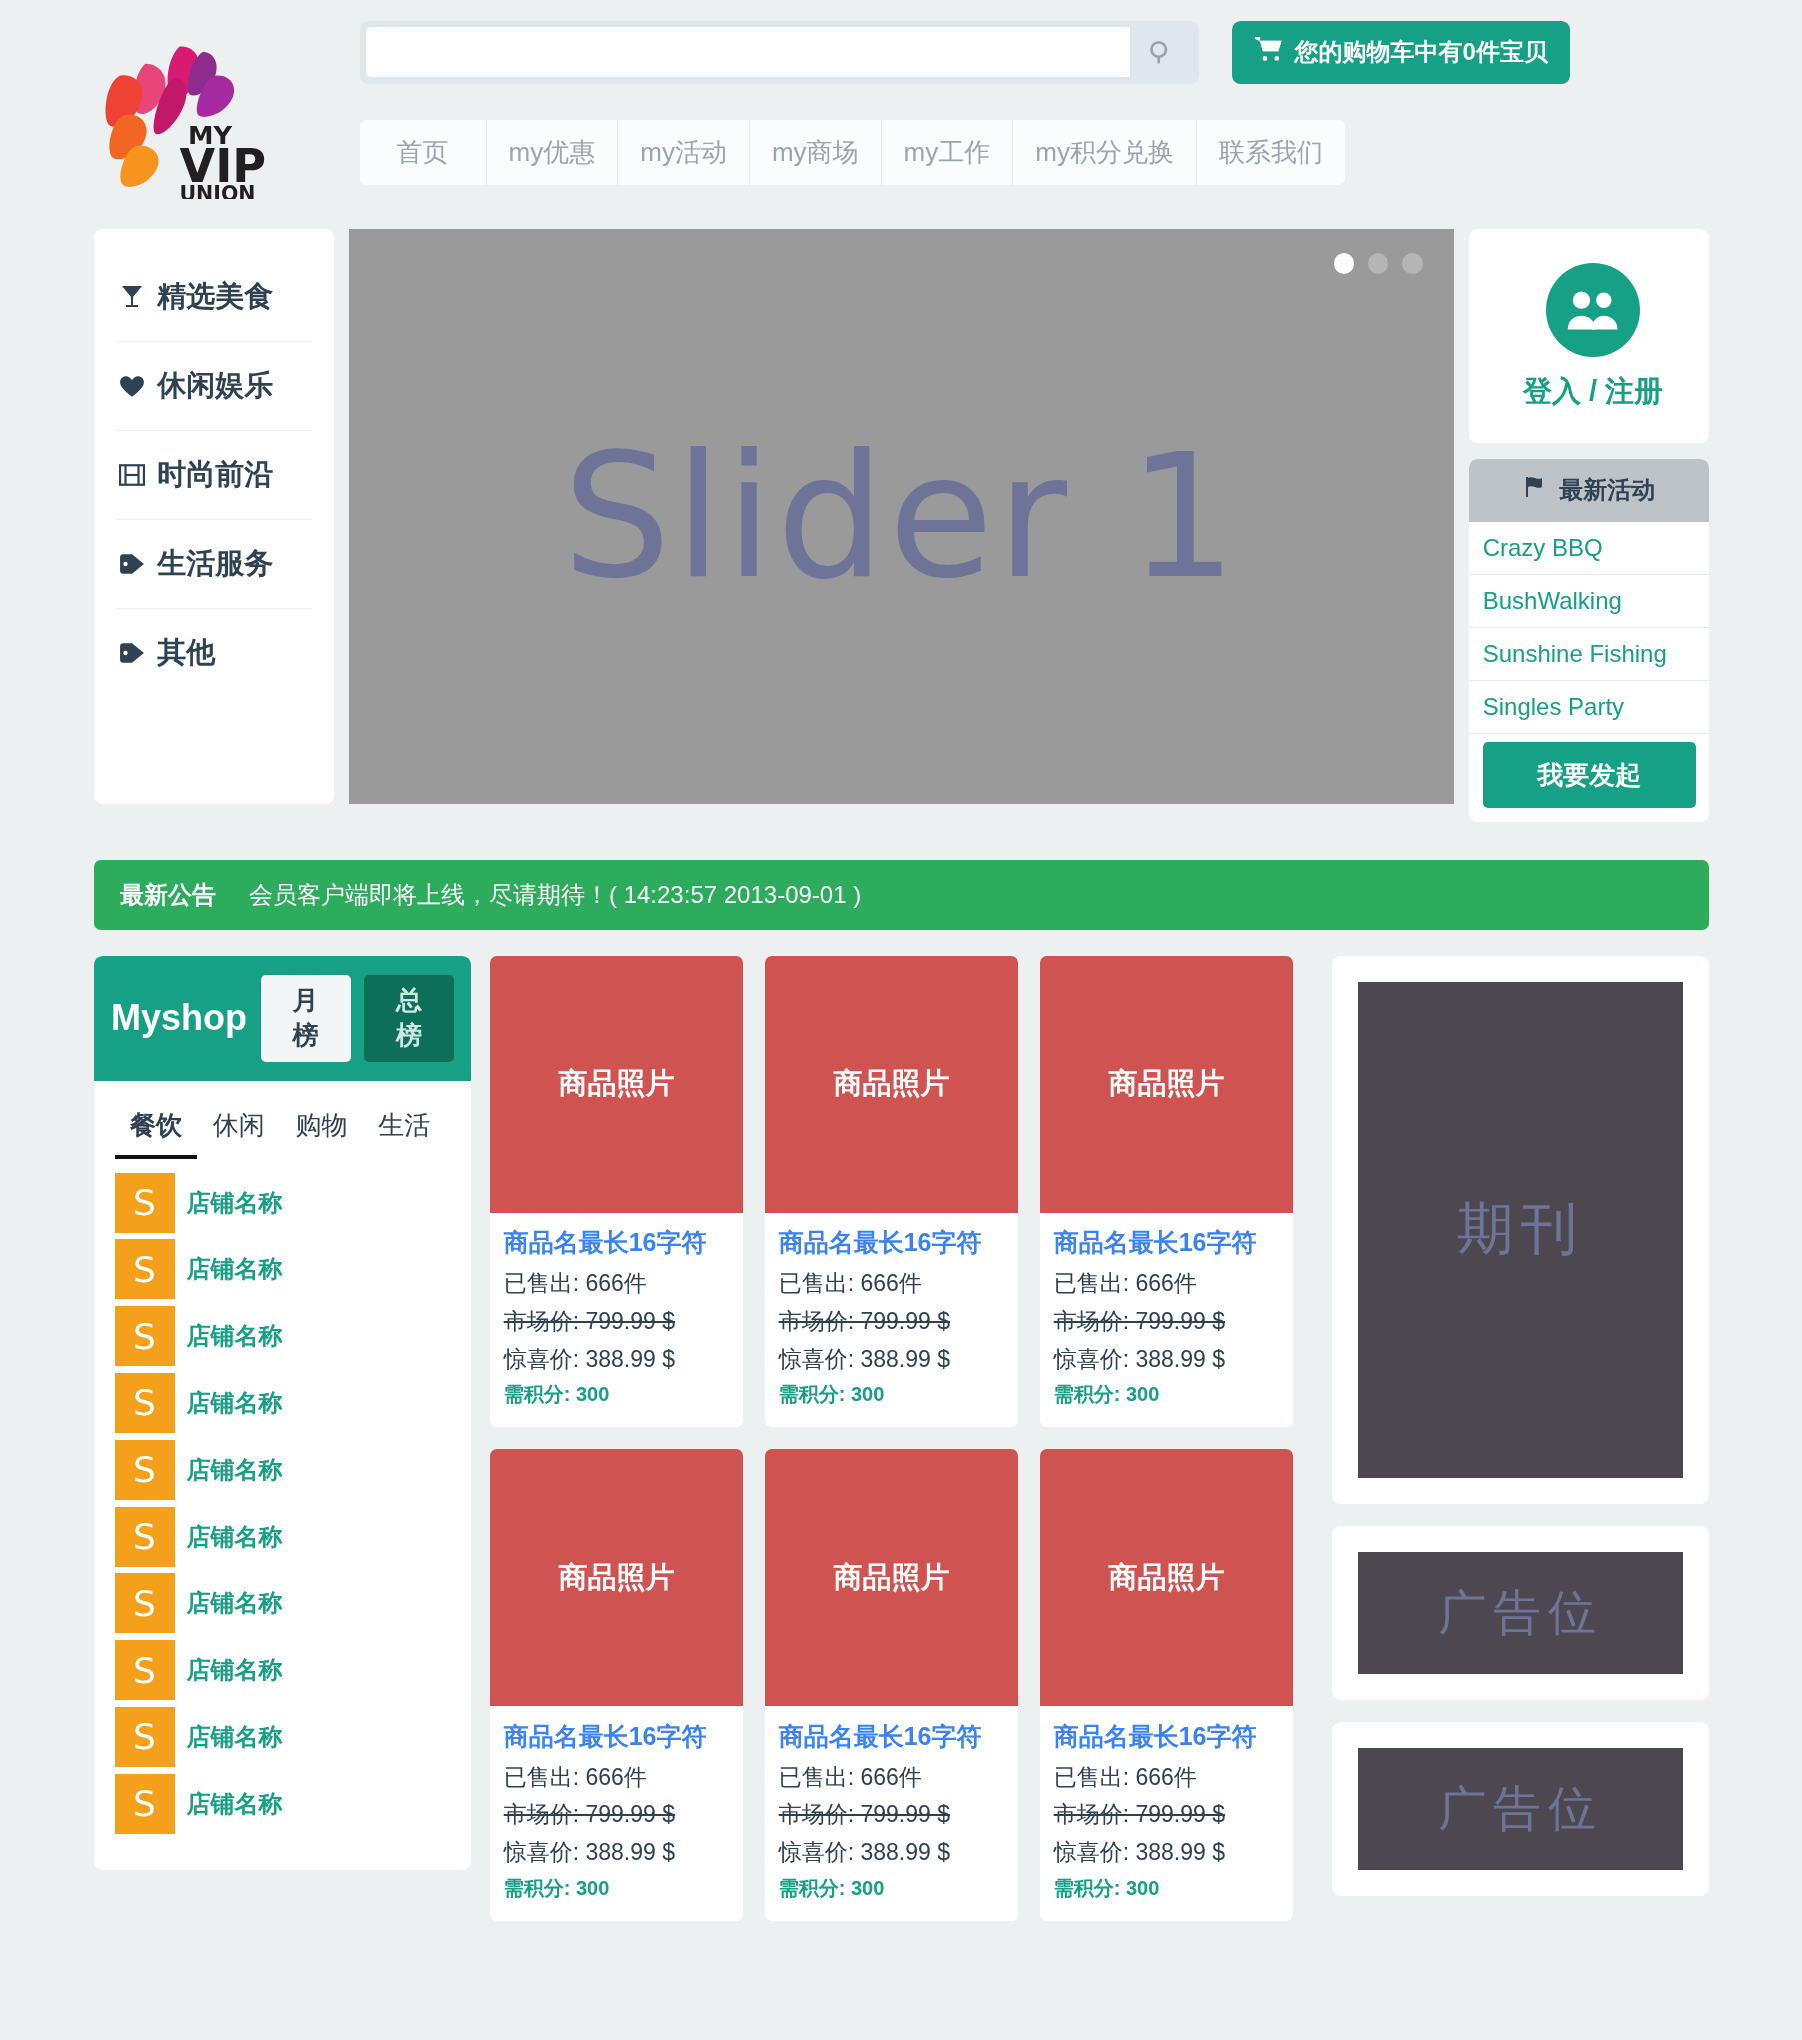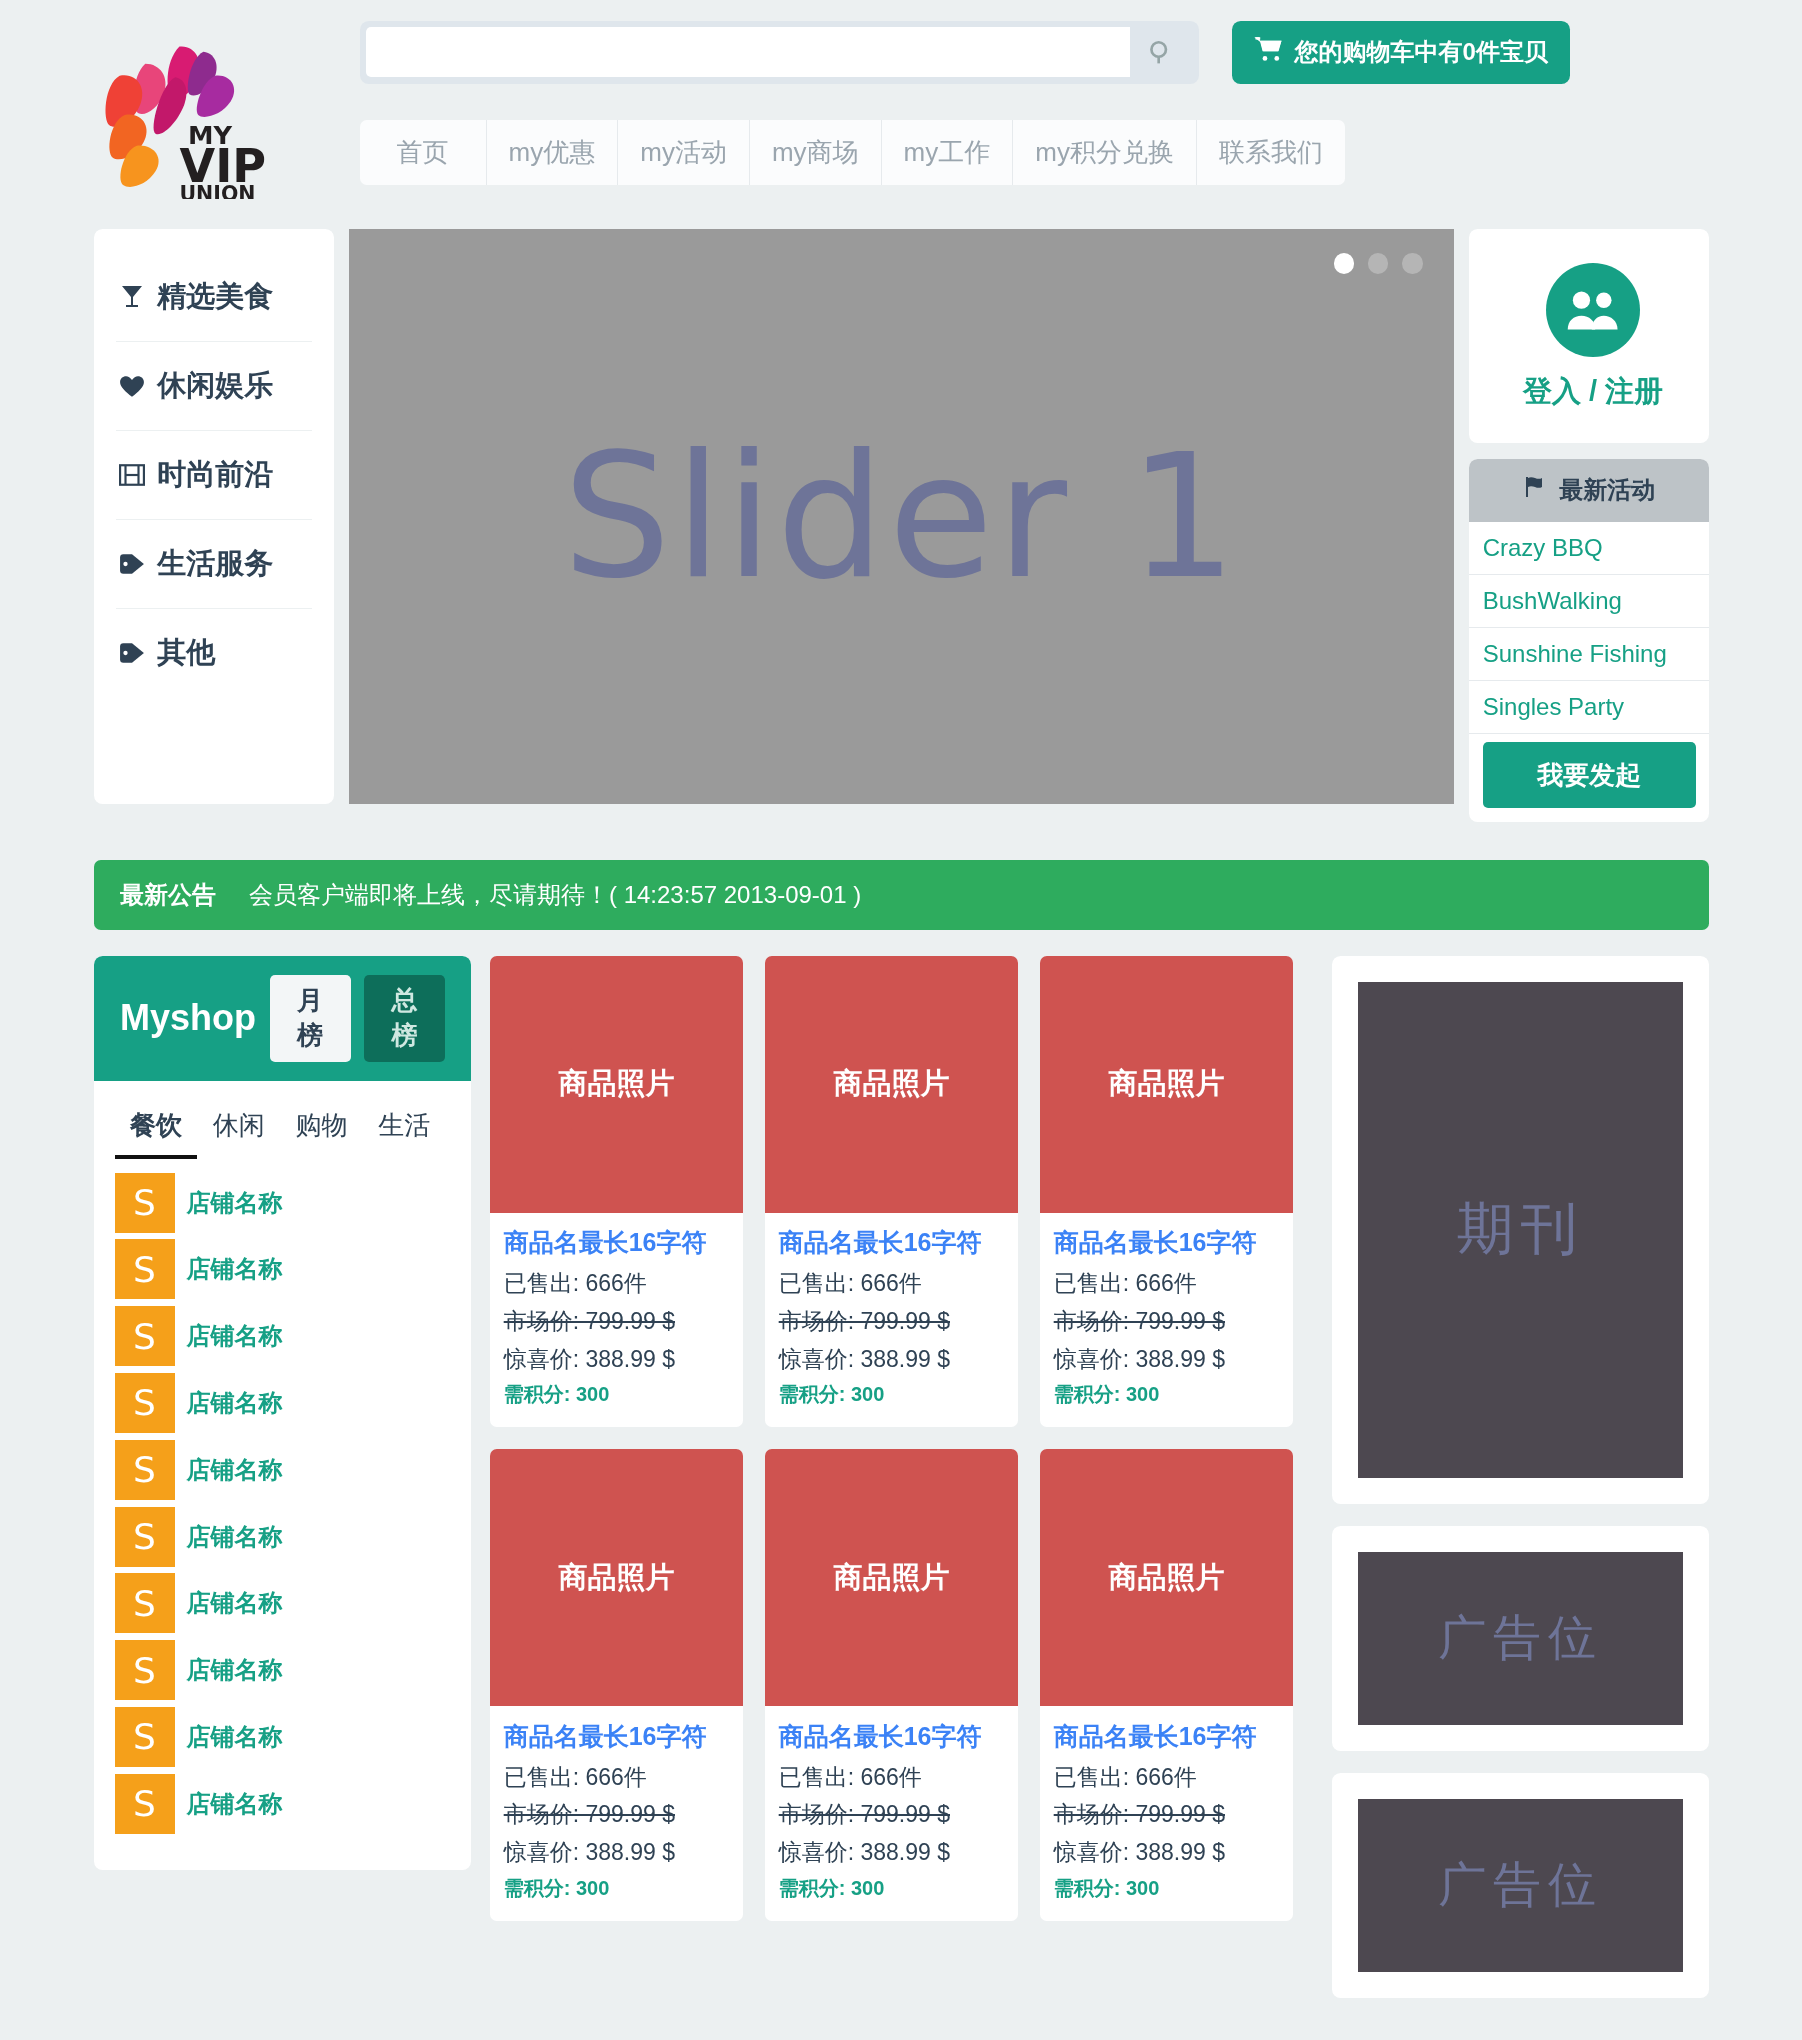--- a/index.html
+++ b/index.html
@@ -233,21 +233,21 @@
     width: 377px;
     background: #fff;
     border-radius: 8.6px;
     overflow: hidden;
   }
   .myshop-head {
     background: #16a085;
     display: flex;
     align-items: center;
     gap: 13.7px;
-    padding: 19px 26px;
+    padding: 19px 17px;
   }
   .myshop-title { color: #fff; font-size: 36px; font-weight: bold; }
   .rank-btn {
     border: none;
     border-radius: 5.1px;
     font-size: 26px;
     font-weight: bold;
     padding: 8.6px 19px;
     cursor: pointer;
     font-family: "Liberation Sans", sans-serif;
@@ -323,21 +323,21 @@
   .ad-box {
     background: #4d4850;
     color: #6e7498;
     display: flex;
     align-items: center;
     justify-content: center;
     font-size: 48px;
     letter-spacing: 6.8px;
   }
   .ad-box.tall { height: 496px; font-size: 57px; }
-  .ad-box.wide { height: 173px; }
+  .ad-box.wide { height: 122px; }
 </style>
 </head>
 <body>
 
 <div class="page">
 
   <div class="header">
 
     <div class="logo-wrap">
       <div class="logo">

